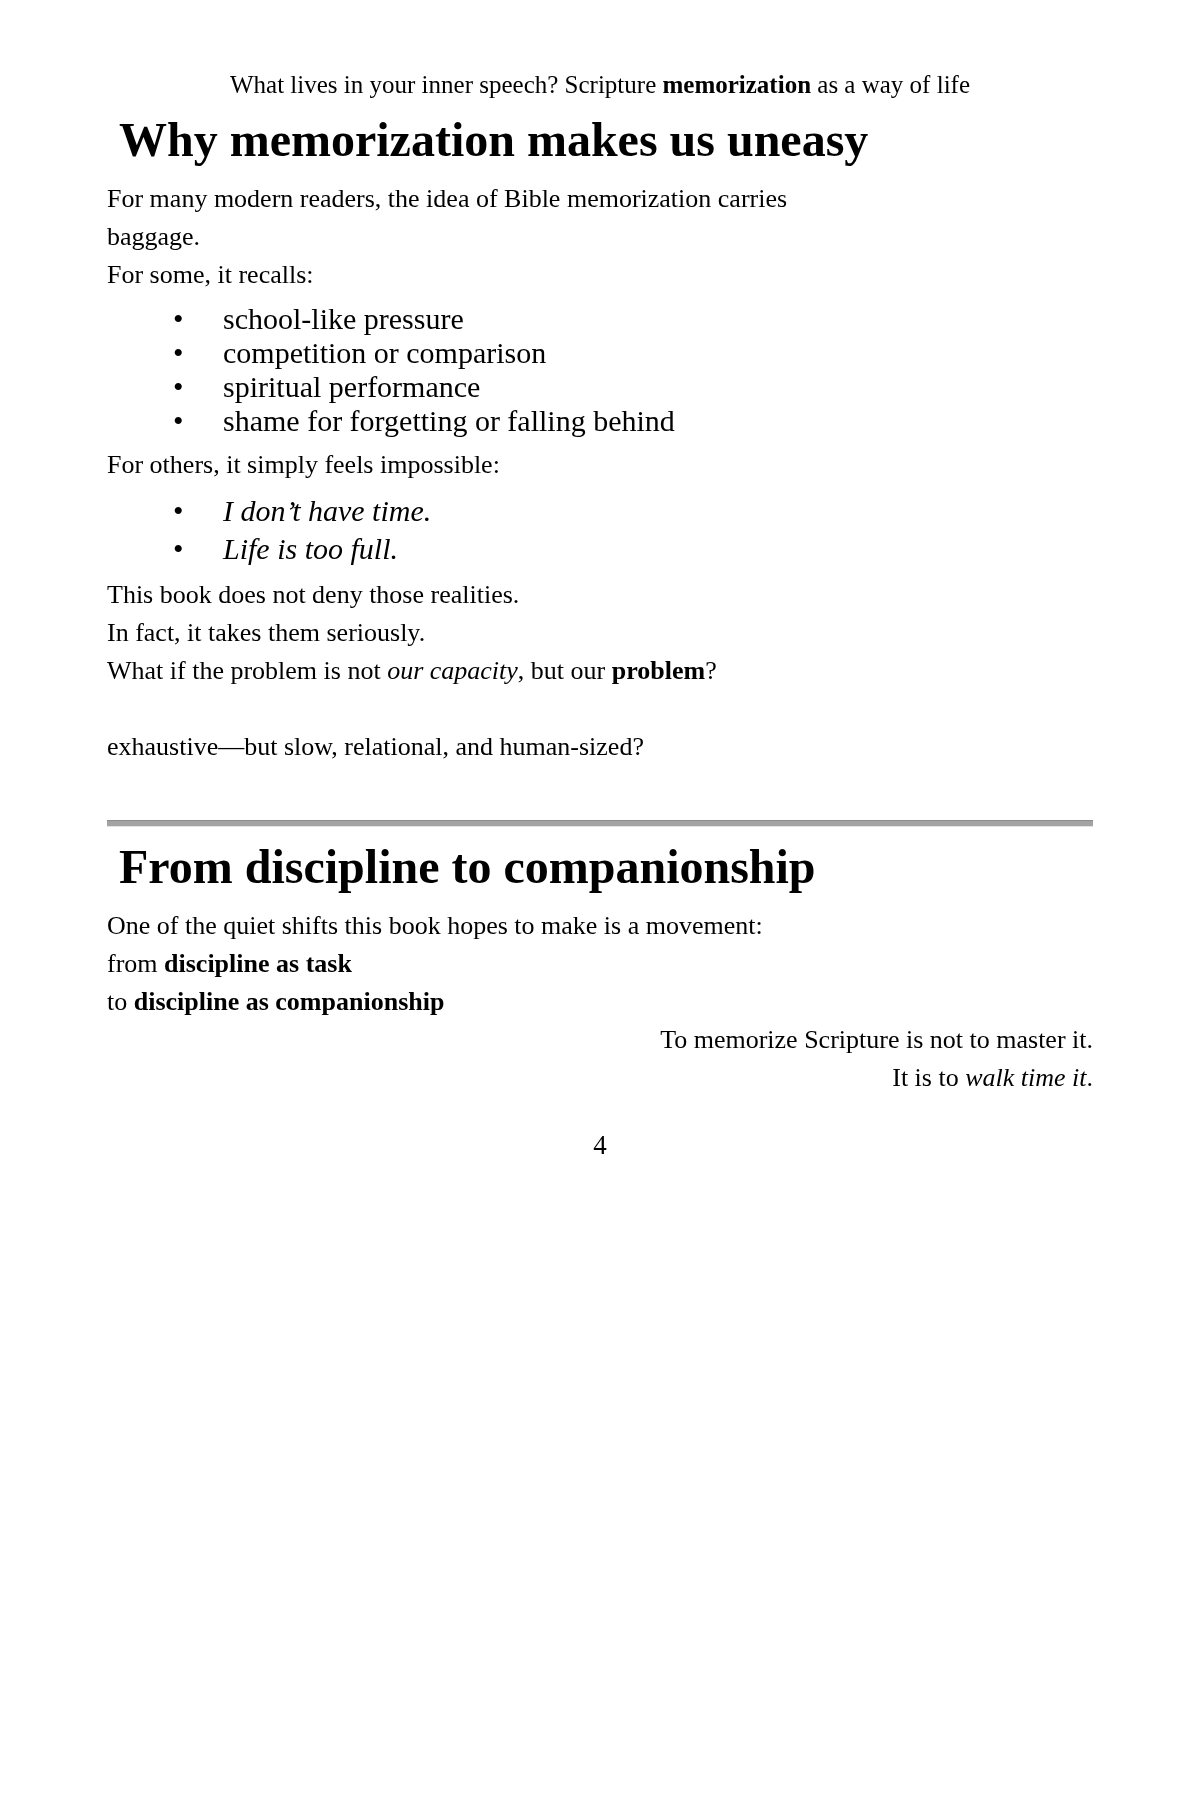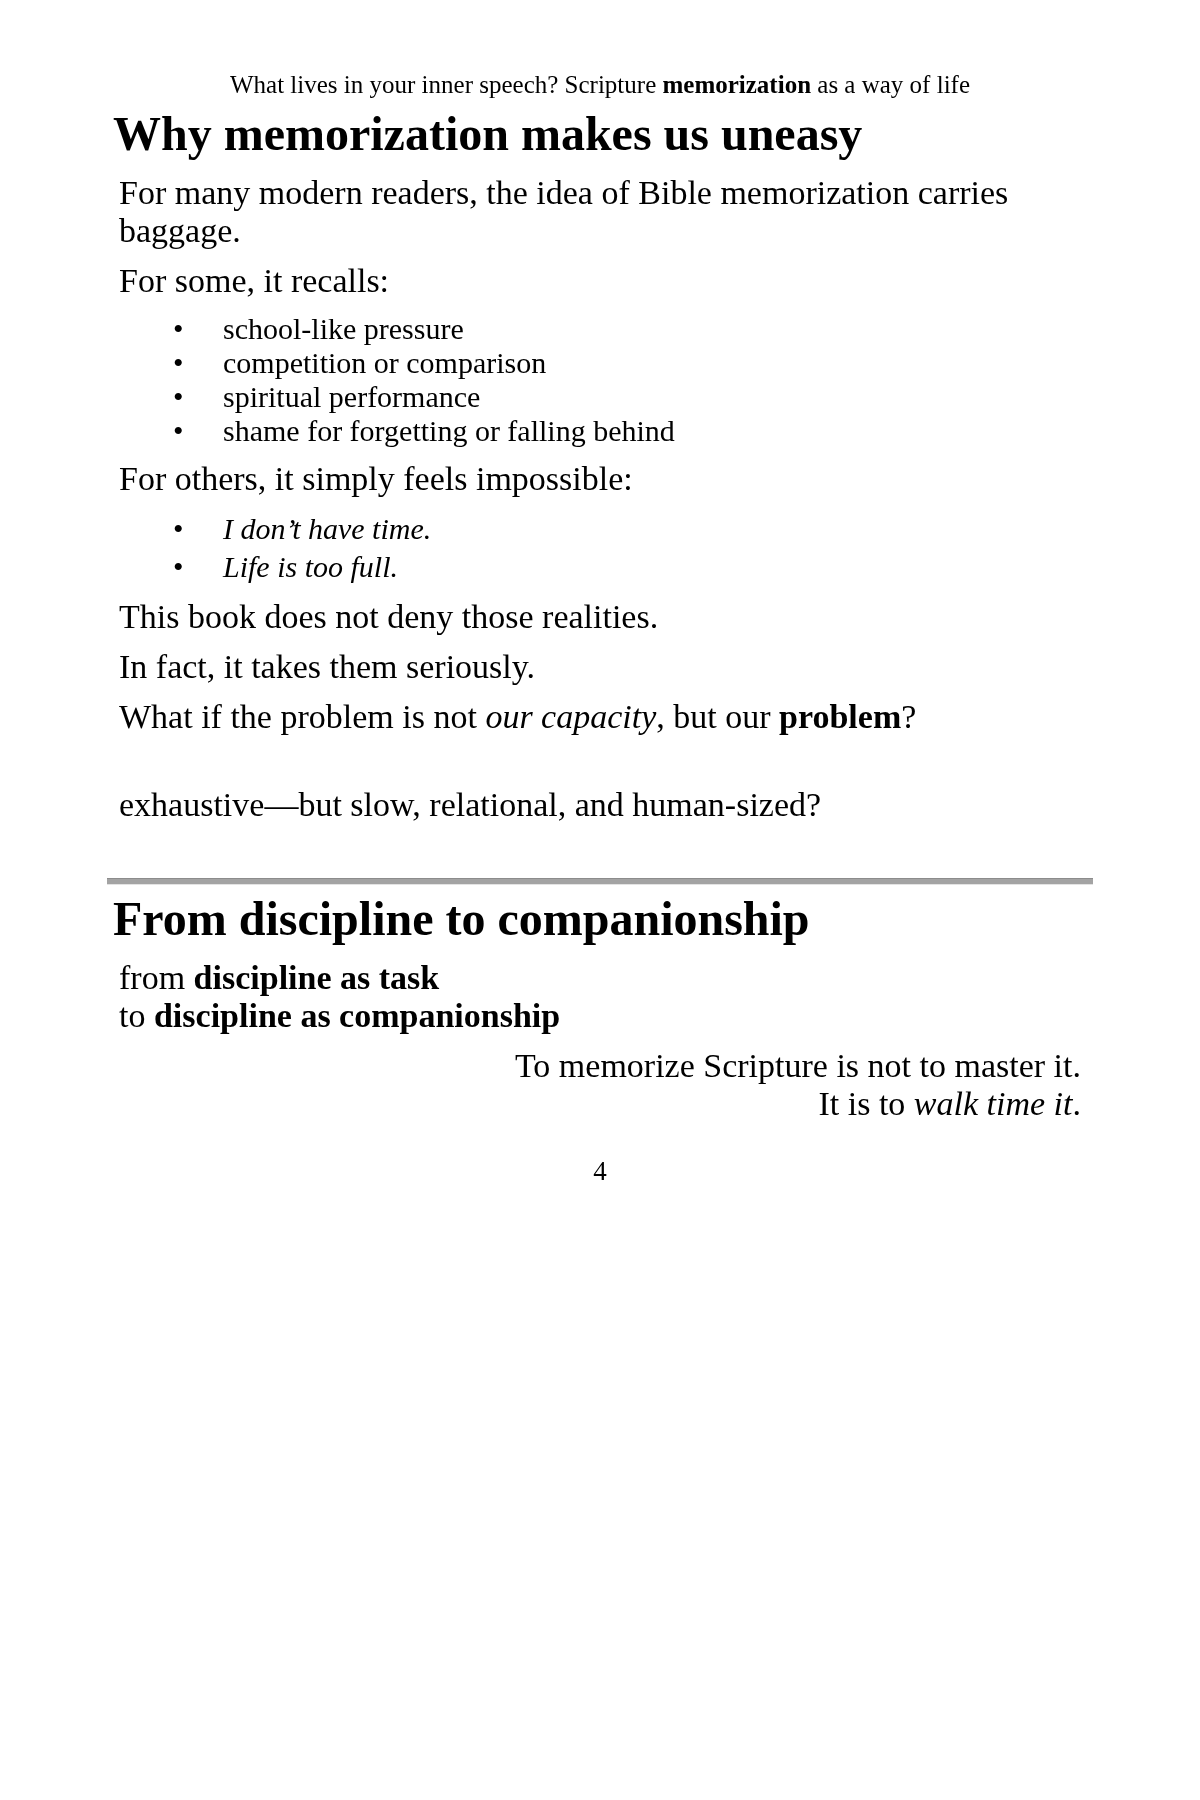--- a/index.html
+++ b/index.html
@@ -19,30 +19,30 @@
     padding: 0 107px;
   }
   .running-head {
     margin-top: 70px;
     font-size: 25px;
     line-height: 30px;
     text-align: center;
     white-space: nowrap;
   }
   h1.section-heading {
-    margin: 6px;
+    margin: 12px;
     font-size: 48px;
     line-height: 56px;
     font-weight: bold;
   }
   .h-first { margin-top: 46px; }
   .h-second { margin-top: 58px; }
   p.body-par {
-    margin: 12px;
-    font-size: 34px;
+    margin: 0;
+    font-size: 26px;
     line-height: 38px;
   }
   .mt-p1  { margin-top: 36px; }
   .mt-p2  { margin-top: 42px; }
   .mt-p3  { margin-top: 50px; }
   .mt-p4  { margin-top: 46px; }
   .mt-p5  { margin-top: 32px; }
   .mt-p6  { margin-top: 42px; }
   .mt-p7  { margin-top: 44px; }
   .mt-p8  { margin-top: 34px; }
@@ -120,20 +120,21 @@
   <p class="body-par mt-p5">In fact, it takes them seriously.</p>
 
   <p class="body-par mt-p6"><span>What if the problem is not </span><span class="i">our capacity</span><span>, but our </span><span class="b">problem</span><span>?</span></p>
 
   <p class="body-par mt-p7"><br><span>exhaustive—but slow, relational, and human-sized?</span></p>
 
   <div class="divider"></div>
 
   <h1 class="section-heading h-second">From discipline to companionship</h1>
 
+  <p class="body-par mt-p8">One of the quiet shifts this book hopes to make is a movement:</p>
 
   <p class="body-par mt-p9"><span>from </span><span class="b">discipline as task</span><br><span>to </span><span class="b">discipline as companionship</span></p>
 
   <p class="body-par mt-p10"><span>To memorize Scripture is not to master it.</span><br><span>It is to </span><span class="i">walk time it</span><span>.</span></p>
 
   <div class="page-number">4</div>
 
 </div>
 
 </body></html>

